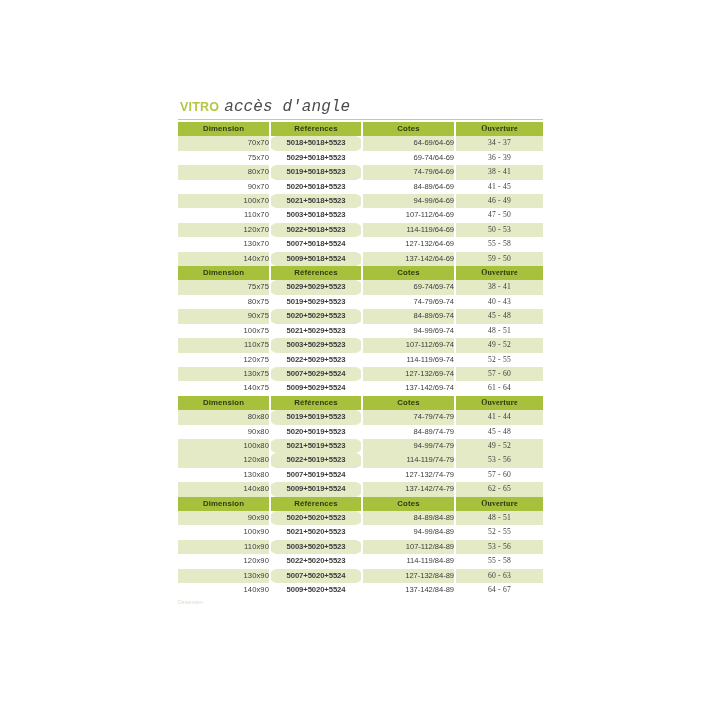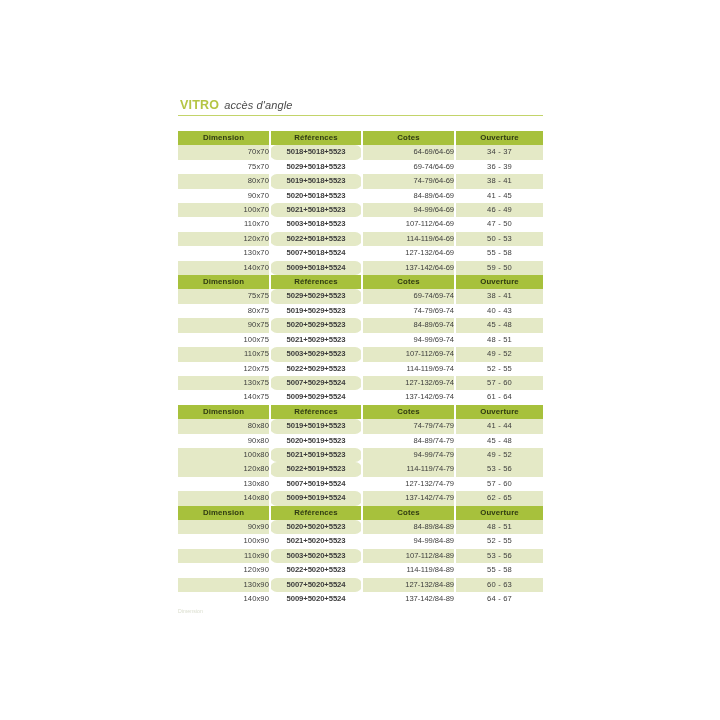--- a/index.html
+++ b/index.html
@@ -22,33 +22,34 @@
     width: 365px;
   }
 
   
   .title-row {
     display: flex;
     align-items: baseline;
     gap: 5px;
     padding: 0 0 3px 2px;
     border-bottom: 1.5px solid #c3d46a;
-    margin-bottom: 15px;
+    margin-bottom: 2px;
   }
   .title-brand {
     font-size: 12.5px;
     font-weight: bold;
     letter-spacing: 0.2px;
     color: #b5c544;
   }
   .title-sub {
-    font-size: 11px;
+    font-size: 16px;
     font-style: italic;
     color: #4b4b4b;
     letter-spacing: 0.1px;
+    font-family: Liberation Mono, monospace;
   }
 
   
   .tbl {
     width: 365px;
     border-collapse: collapse;
     table-layout: fixed;
     background: #ffffff;
   }
   .tbl col.c0 { width: 92px; }
@@ -62,21 +63,21 @@
     padding: 0;
     text-align: center;
     font-size: 7.6px;
     color: #3c3c3c;
     border-left: 2px solid #ffffff;
     border-right: 2px solid #ffffff;
     white-space: nowrap;
     overflow: hidden;
   }
   .tbl th:first-child, .tbl td:first-child { border-left: none; }
-  .tbl th:last-child,  .tbl td:last-child  { border-right: none; }
+  .tbl th:last-child,  .tbl td:last-child  { border-right: none; font-family: Liberation Serif, serif; }
 
   .tbl thead th {
     background: #a7c13c;
     color: #2f3a12;
     font-weight: bold;
     font-size: 7.8px;
     letter-spacing: 0.15px;
   }
 
   .tbl tbody tr.odd  td { background: #e4e9c6; }

